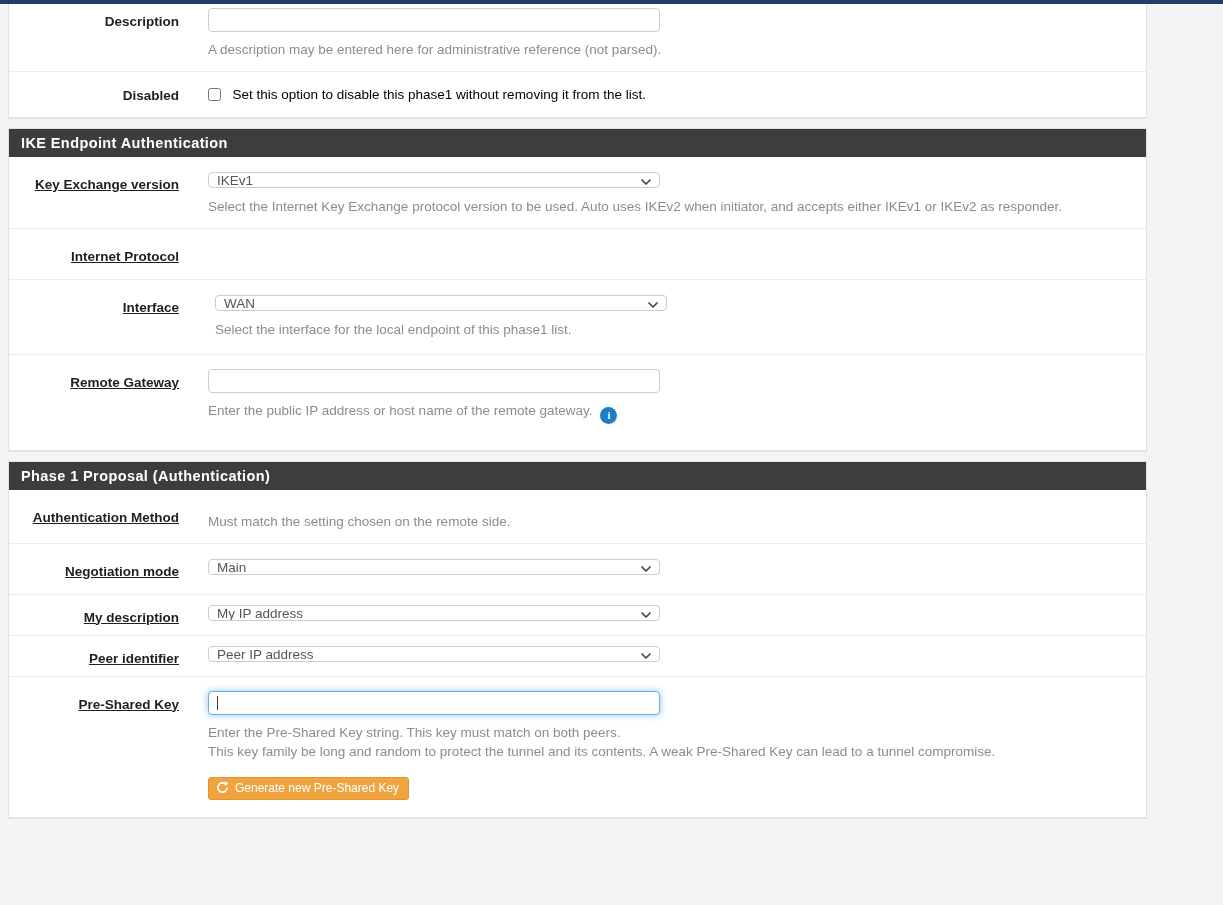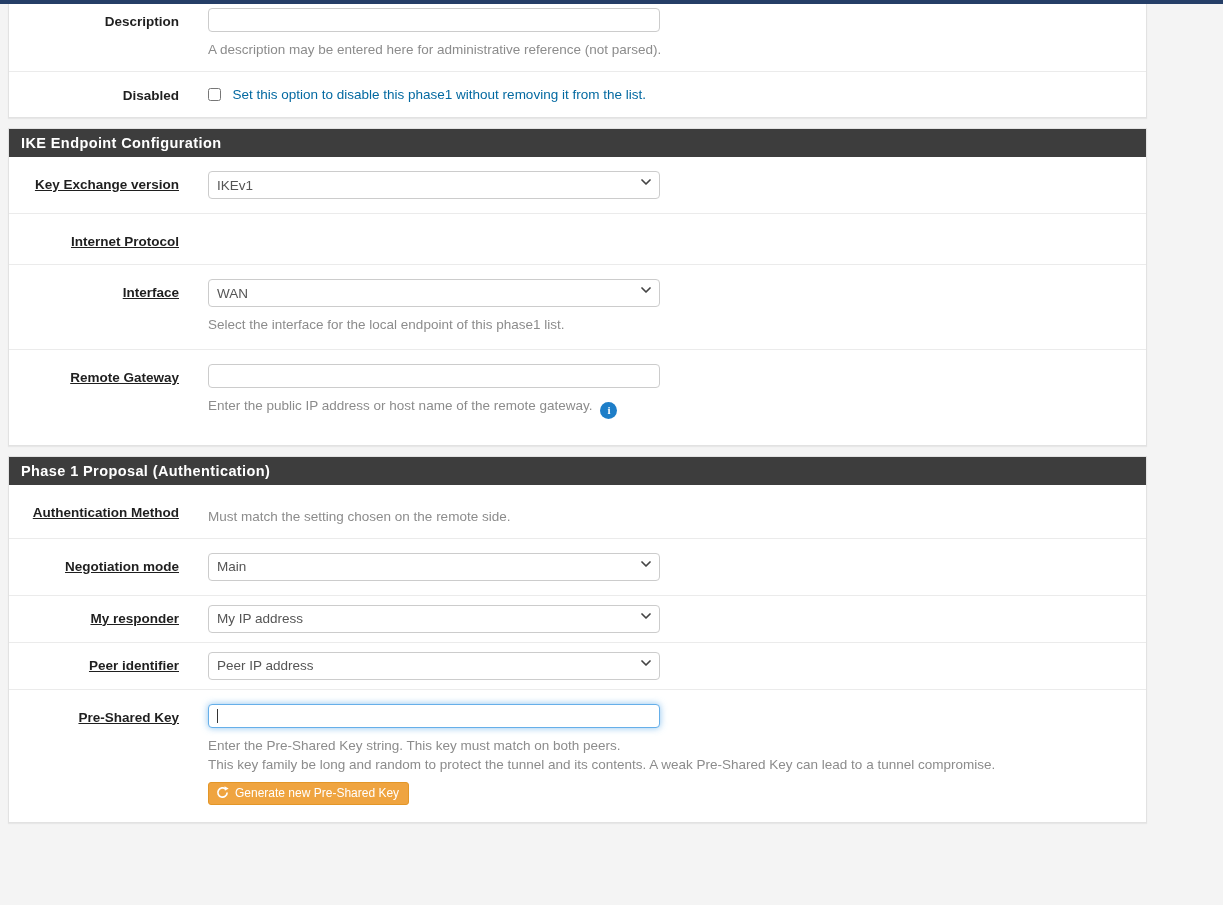--- a/index.html
+++ b/index.html
@@ -54,53 +54,53 @@
     border-color: #66afe9;
     box-shadow: 0 0 7px rgba(102,175,233,.75);
   }
   .caret {
     position: absolute; left: 9px; top: 5px;
     width: 1px; height: 14px; background: #333;
   }
 
   .sel-wrap { position: relative; width: 452px; }
   select {
-    width: 100%; height: 28px;
+    width: 100%; height: 16px;
     border: 1px solid #ccc; border-radius: 4px;
     background: #fff; color: #555;
     font-size: 13.5px; font-family: "Liberation Sans", sans-serif;
     padding: 0 26px 0 8px;
     -webkit-appearance: none; -moz-appearance: none; appearance: none;
     outline: none;
   }
   .chev {
     position: absolute; right: 9px; top: 8px;
     pointer-events: none; line-height: 0;
   }
 
   .help { margin-top: 10px; font-size: 13.5px; color: #8c8c8c; }
   .help.tight { margin-top: 8px; line-height: 1.45; }
-  .cb-row-text { font-size: 13.5px; color: #0369a1; margin-left: 7px; }
+  .cb-row-text { font-size: 13.5px; color: #000000; margin-left: 7px; }
   .cb { width: 13px; height: 13px; vertical-align: -2px; }
 
   .info-badge {
     display: inline-flex; align-items: center; justify-content: center;
     width: 17px; height: 17px; border-radius: 50%;
     background: #1e7ec8; color: #fff;
     font-size: 11px; font-weight: bold; font-family: "Liberation Serif", serif;
     margin-left: 8px; vertical-align: -4px; cursor: pointer;
   }
 
   .btn-warning {
     display: inline-flex; align-items: center; gap: 6px;
     background: #efa440; border: 1px solid #e39628;
     color: #fff; border-radius: 3px; cursor: pointer;
     font-family: "Liberation Sans", sans-serif;
   }
-  .btn-generate { margin-top: 7px; font-size: 12px; padding: 3px 9px 4px 7px; }
+  .btn-generate { margin-top: 15px; font-size: 12px; padding: 3px 9px 4px 7px; }
   .icon-svg { display: inline-block; line-height: 0; }
 
   .row-remote { padding-bottom: 26px; }
   .row-psk { padding-bottom: 17px; }
 </style>
 </head>
 <body>
 
 <div class="topbar"></div>
 
@@ -123,47 +123,48 @@
       <div class="control-col">
         <label>
           <input type="checkbox" class="cb" style="">
           <span class="cb-row-text">Set this option to disable this phase1 without removing it from the list.</span>
         </label>
       </div>
     </div>
   </section>
 
   <section class="panel with-heading">
-    <div class="panel-heading">IKE Endpoint Configuration</div>
+    <div class="panel-heading">IKE Endpoint Authentication</div>
 
     <div class="form-row">
       <div class="label-col">
         <span class="lbl u">Key Exchange version</span>
       </div>
       <div class="control-col">
         <div class="sel-wrap">
           <select>
             <option>IKEv1</option>
           </select>
           <span class="chev">
             <svg width="10" height="7" viewBox="0 0 10 7">
                 <path d="M1 1l4 4 4-4" fill="none" stroke="#444" stroke-width="1.7" stroke-linecap="round" stroke-linejoin="round"></path>
               </svg>
           </span>
         </div>
+        <div class="help">Select the Internet Key Exchange protocol version to be used. Auto uses IKEv2 when initiator, and accepts either IKEv1 or IKEv2 as responder.</div>
       </div>
     </div>
 
     <div class="form-row">
       <div class="label-col">
         <span class="lbl u">Internet Protocol</span>
       </div>
     </div>
 
-    <div class="form-row" style="padding-bottom:17px;">
+    <div class="form-row" style="padding-bottom:17px;gap:7px;">
       <div class="label-col">
         <span class="lbl u">Interface</span>
       </div>
       <div class="control-col">
         <div class="sel-wrap">
           <select>
             <option>WAN</option>
           </select>
           <span class="chev">
             <svg width="10" height="7" viewBox="0 0 10 7">
@@ -213,21 +214,21 @@
             <svg width="10" height="7" viewBox="0 0 10 7">
                 <path d="M1 1l4 4 4-4" fill="none" stroke="#444" stroke-width="1.7" stroke-linecap="round" stroke-linejoin="round"></path>
               </svg>
           </span>
         </div>
       </div>
     </div>
 
     <div class="form-row compact">
       <div class="label-col">
-        <span class="lbl u">My responder</span>
+        <span class="lbl u">My description</span>
       </div>
       <div class="control-col">
         <div class="sel-wrap">
           <select>
             <option>My IP address</option>
           </select>
           <span class="chev">
             <svg width="10" height="7" viewBox="0 0 10 7">
                 <path d="M1 1l4 4 4-4" fill="none" stroke="#444" stroke-width="1.7" stroke-linecap="round" stroke-linejoin="round"></path>
               </svg>

